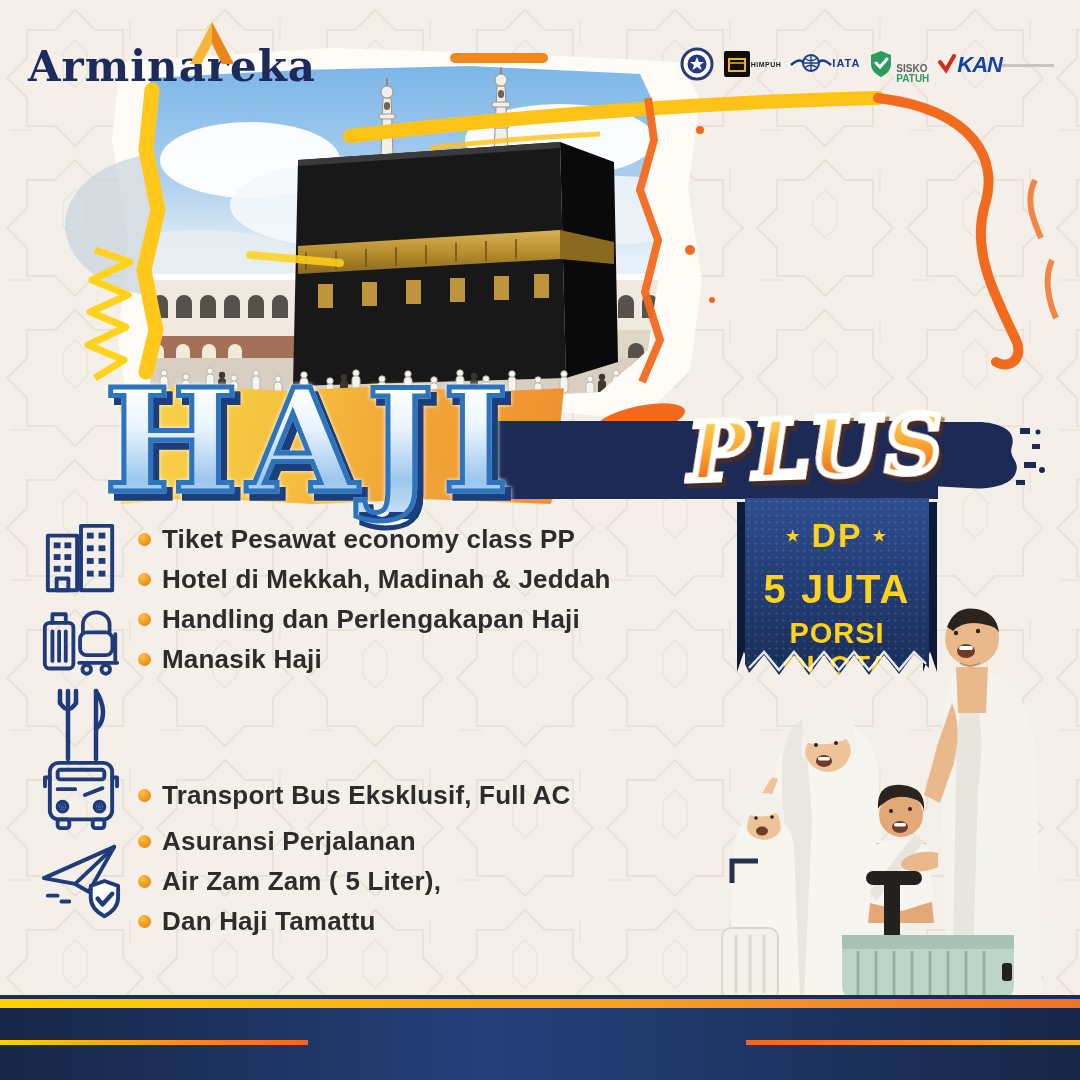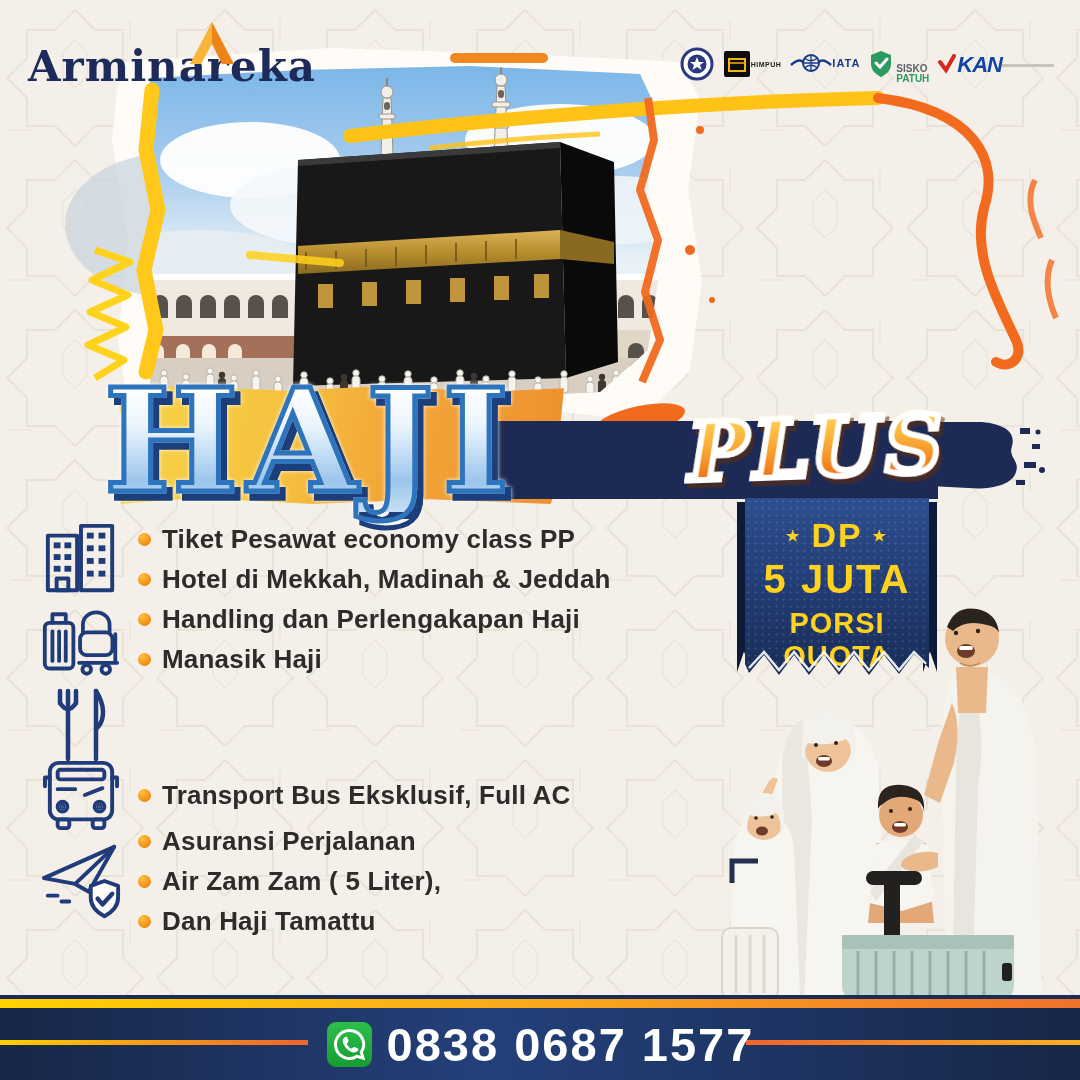--- a/index.html
+++ b/index.html
@@ -52,21 +52,21 @@
   .ribbon{position:absolute;left:0;top:0;width:184px;height:200px;
     background:linear-gradient(180deg,#2d4e90 0%,#223c74 45%,#16294f 100%);
     background-image:radial-gradient(rgba(255,255,255,.10) 1.2px,transparent 1.3px),
                      linear-gradient(180deg,#2d4e90 0%,#223c74 45%,#16294f 100%);
     background-size:7px 7px,100% 100%;
     clip-path:polygon(0 0,184px 0,184px 170px,169px 156px,154px 176px,139px 157px,124px 177px,109px 157px,94px 177px,79px 157px,64px 177px,49px 157px,34px 177px,19px 157px,4px 175px,0 166px);
     text-align:center;color:#ffd21e;}
   .ribbon .zz{position:absolute;left:0;bottom:22px;}
   .r-line1{margin-top:18px;font-size:34px;font-weight:bold;letter-spacing:2px;display:flex;justify-content:center;align-items:center;gap:10px;}
   .r-star{font-size:15px;}
-  .r-line2{font-size:40px;font-weight:bold;letter-spacing:2px;margin-top:2px;}
+  .r-line2{font-size:40px;font-weight:bold;letter-spacing:2px;margin-top:12px;}
   .r-line3{font-size:29px;font-weight:bold;letter-spacing:1px;margin-top:5px;}
   .r-line4{font-size:46px;font-weight:bold;letter-spacing:2px;margin-top:0px;}
 
   
   .feature{left:40px;z-index:4;display:flex;align-items:center;gap:16px;}
   .f-icon{width:82px;height:82px;flex:0 0 82px;display:flex;align-items:center;justify-content:center;}
   .f-lines{display:flex;flex-direction:column;gap:9px;}
   .f-line{display:flex;align-items:center;gap:11px;}
   .dot{width:13px;height:13px;border-radius:50%;background:radial-gradient(circle at 35% 30%,#ffc23c,#ee8714 75%);flex:0 0 13px;}
   .f-text{font-size:26px;font-weight:bold;color:#2d2c2a;letter-spacing:.2px;white-space:nowrap;}
@@ -545,28 +545,14 @@
       <line x1="34" y1="352" x2="34" y2="410" stroke="#dcd9cf" stroke-width="3"></line>
       <line x1="48" y1="352" x2="48" y2="410" stroke="#dcd9cf" stroke-width="3"></line>
     </g>
   </svg>
 
   <div class="abs footer-thinline"></div>
   <div class="abs footer-stripe"></div>
   <div class="abs footer-bar"></div>
   <div class="abs accent-l"></div>
   <div class="abs accent-r"></div>
-  <div class="abs phone-row">
-    <svg width="47" height="47" viewBox="0 0 47 47">
-      <defs>
-          <linearGradient id="wa" x1="0" y1="0" x2="0" y2="1">
-        <stop offset="0" stop-color="#2cc04a"></stop>
-            <stop offset="1" stop-color="#179c32"></stop>
-          </linearGradient>
-        </defs>
-      <rect x="1" y="1" width="45" height="45" rx="9" fill="url(#wa)"></rect>
-      <path d="M23.5 9.5 a14 14 0 1 0 7.5 25.8 l6 1.7 -1.7 -5.8 a14 14 0 0 0 -11.8 -21.7 z" fill="none" stroke="#ffffff" stroke-width="3"></path>
-      <path d="M18.5 16.5 c1.2 -1.2 2.8 -0.8 3.2 0.7 l0.8 2.6 c0.3 1.1 -1.6 2.2 -1.6 3.1 s2.9 4.3 4.1 4.5 c1.2 0.2 2.3 -1.7 3.4 -1.4 l2.6 0.9 c1.5 0.5 1.8 2.1 0.6 3.2 c-2.3 2.1 -5.8 1.6 -8.9 -0.7 c-3 -2.3 -5.6 -5.6 -5.9 -8.6 c-0.2 -1.9 0.6 -3.2 1.7 -4.3 z" fill="#ffffff"></path>
-    </svg>
-    <span class="phone-num">0838 0687 1577</span>
-  </div>
 
 </div>
 
 </body></html>

